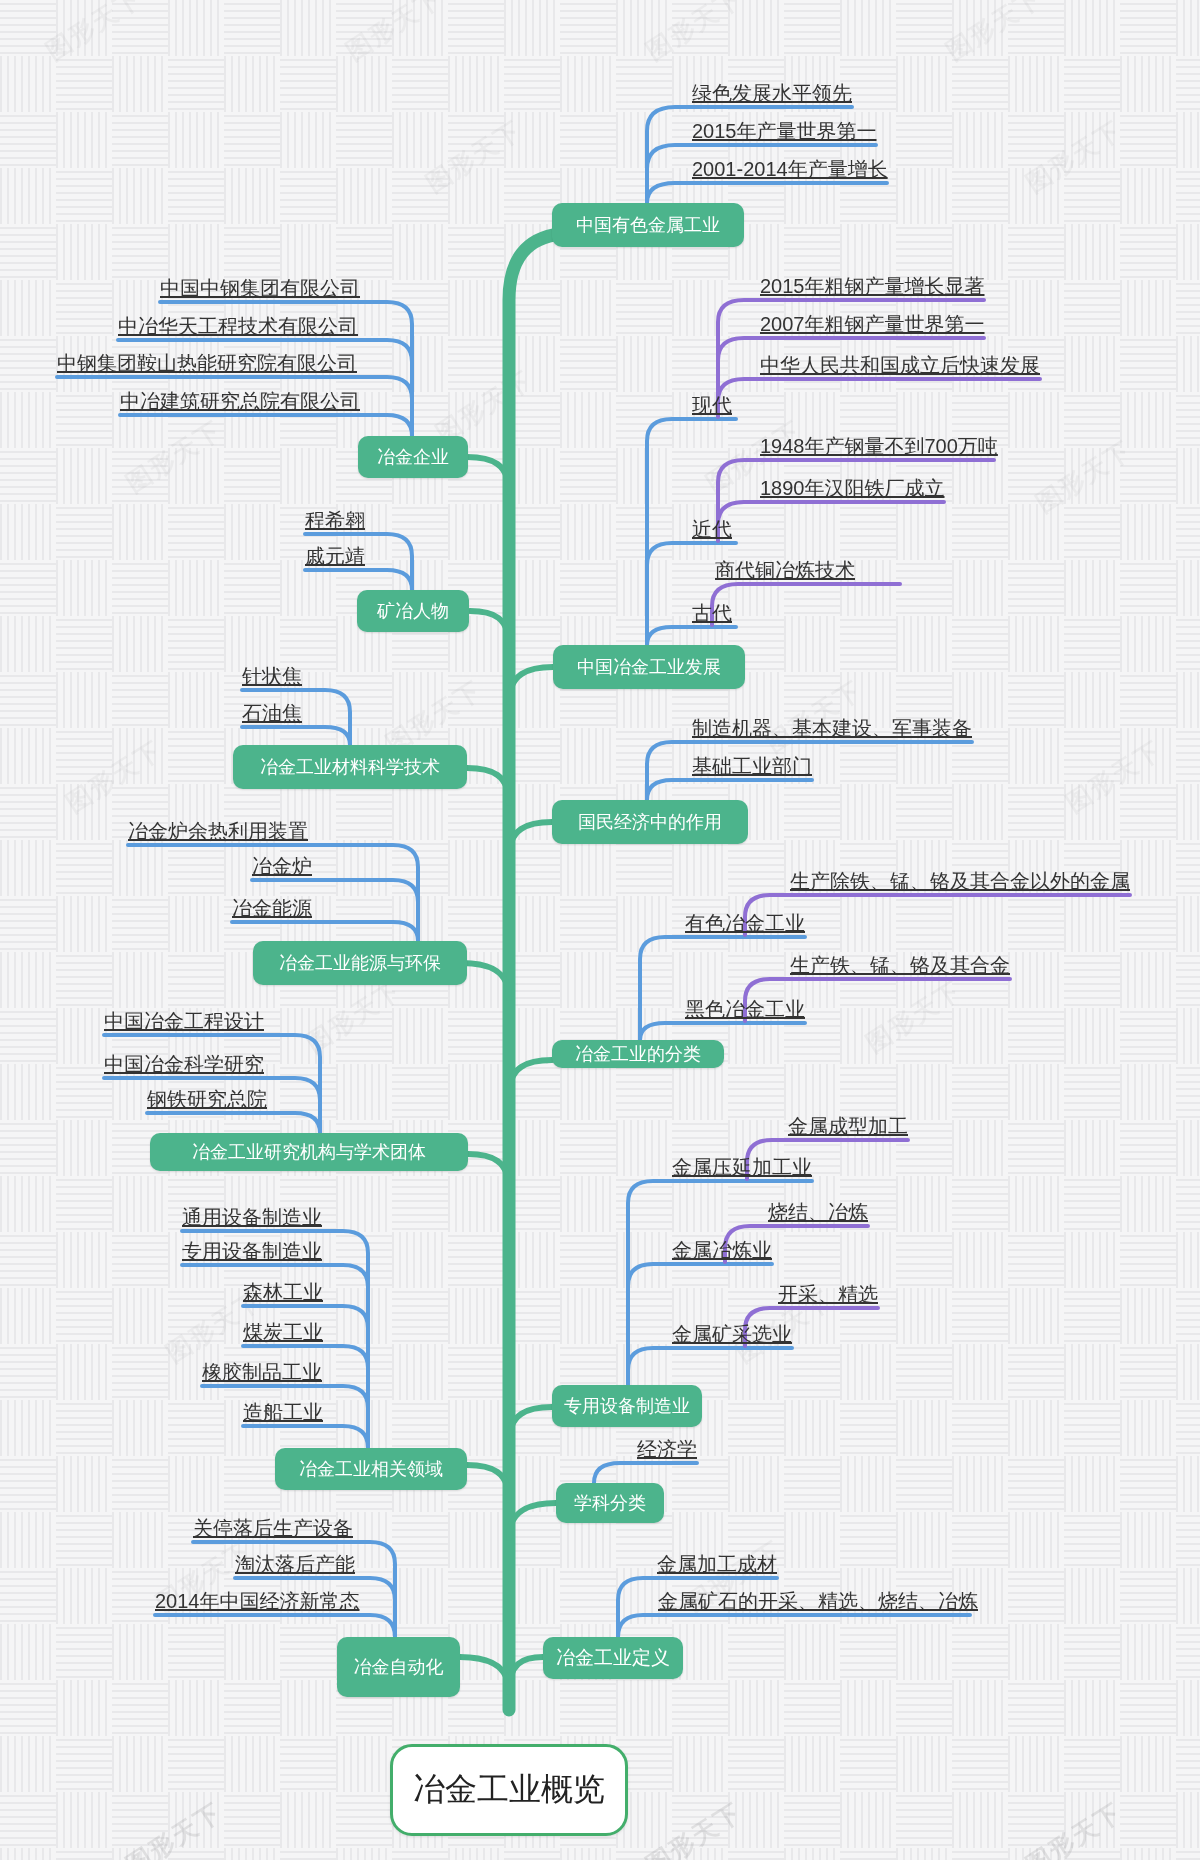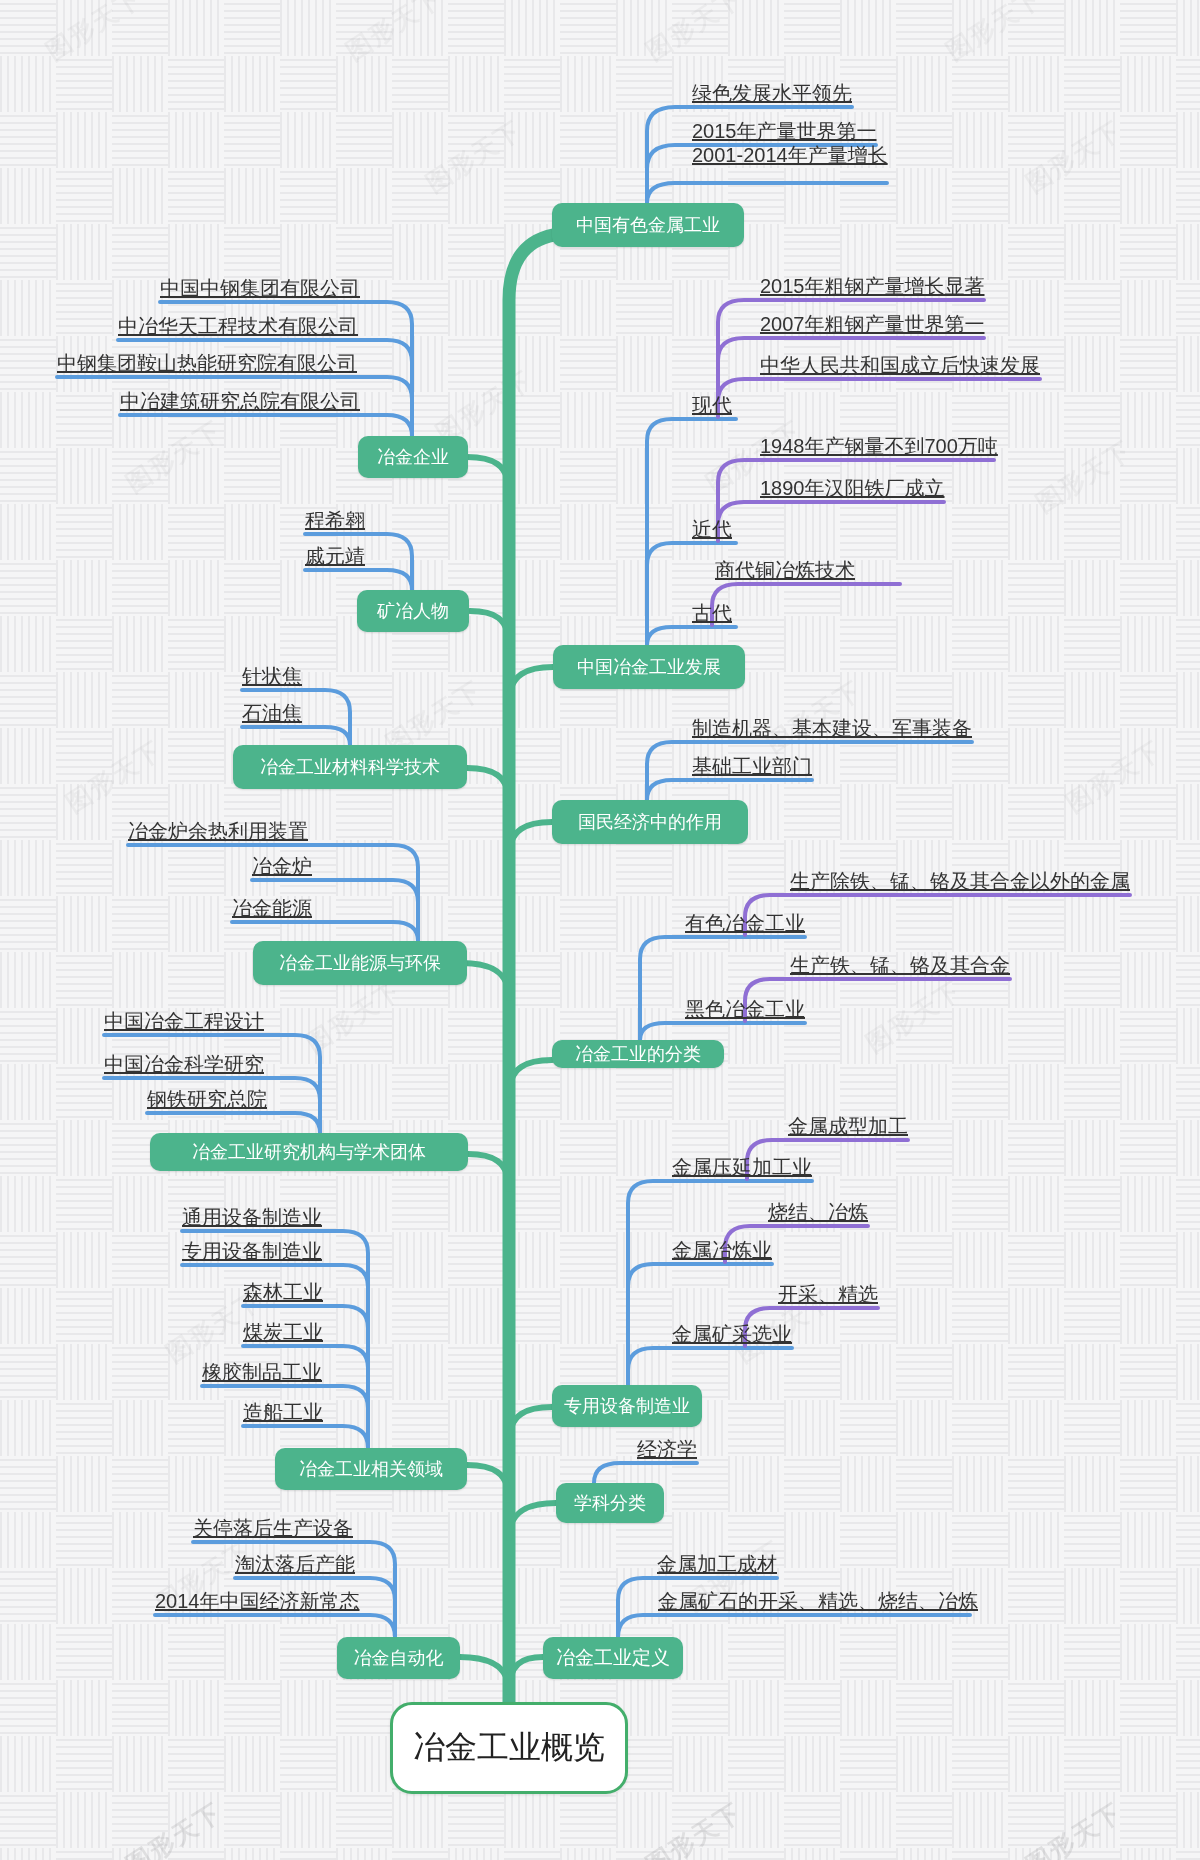--- a/index.html
+++ b/index.html
@@ -115,21 +115,21 @@
   <path class="p" d="M745,935 L745,917 Q745,895 770,895 L1130,895"></path>
   <path class="p" d="M745,1021 L745,1001 Q745,979 770,979 L1010,979"></path>
   <path class="p" d="M747,1179 L747,1162 Q747,1140 772,1140 L908,1140"></path>
   <path class="p" d="M725,1262 L725,1248 Q725,1226 750,1226 L868,1226"></path>
   <path class="p" d="M745,1346 L745,1330 Q745,1308 770,1308 L878,1308"></path>
 </svg>
 
 <div class="node" style="left:552px;top:203px;width:192px;height:44px">中国有色金属工业</div>
 <div class="lbl" style="left:692px;top:82px">绿色发展水平领先</div>
 <div class="lbl" style="left:692px;top:120px">2015年产量世界第一</div>
-<div class="lbl" style="left:692px;top:144px">2001-2014年产量增长</div>
+<div class="lbl" style="left:692px;top:158px">2001-2014年产量增长</div>
 
 <div class="node" style="left:553px;top:645px;width:192px;height:44px">中国冶金工业发展</div>
 <div class="lbl" style="left:692px;top:394px">现代</div>
 <div class="lbl" style="left:760px;top:275px">2015年粗钢产量增长显著</div>
 <div class="lbl" style="left:760px;top:313px">2007年粗钢产量世界第一</div>
 <div class="lbl" style="left:760px;top:354px">中华人民共和国成立后快速发展</div>
 <div class="lbl" style="left:692px;top:518px">近代</div>
 <div class="lbl" style="left:760px;top:435px">1948年产钢量不到700万吨</div>
 <div class="lbl" style="left:760px;top:477px">1890年汉阳铁厂成立</div>
 <div class="lbl" style="left:692px;top:602px">古代</div>
@@ -185,18 +185,18 @@
 <div class="lbl" style="left:147px;top:1088px">钢铁研究总院</div>
 
 <div class="node" style="left:275px;top:1448px;width:192px;height:42px">冶金工业相关领域</div>
 <div class="lbl" style="left:182px;top:1206px">通用设备制造业</div>
 <div class="lbl" style="left:182px;top:1240px">专用设备制造业</div>
 <div class="lbl" style="left:243px;top:1281px">森林工业</div>
 <div class="lbl" style="left:243px;top:1321px">煤炭工业</div>
 <div class="lbl" style="left:202px;top:1361px">橡胶制品工业</div>
 <div class="lbl" style="left:243px;top:1401px">造船工业</div>
 
-<div class="node" style="left:337px;top:1637px;width:123px;height:42px">冶金自动化</div>
+<div class="node" style="left:337px;top:1637px;width:123px;height:60px">冶金自动化</div>
 <div class="lbl" style="left:193px;top:1517px">关停落后生产设备</div>
 <div class="lbl" style="left:235px;top:1553px">淘汰落后产能</div>
 <div class="lbl" style="left:155px;top:1590px">2014年中国经济新常态</div>
 
-<div class="root-node" style="left:390px;top:1702px;width:232px;height:86px">冶金工业概览</div>
+<div class="root-node" style="left:390px;top:1744px;width:232px;height:86px">冶金工业概览</div>
 
 </body></html>

